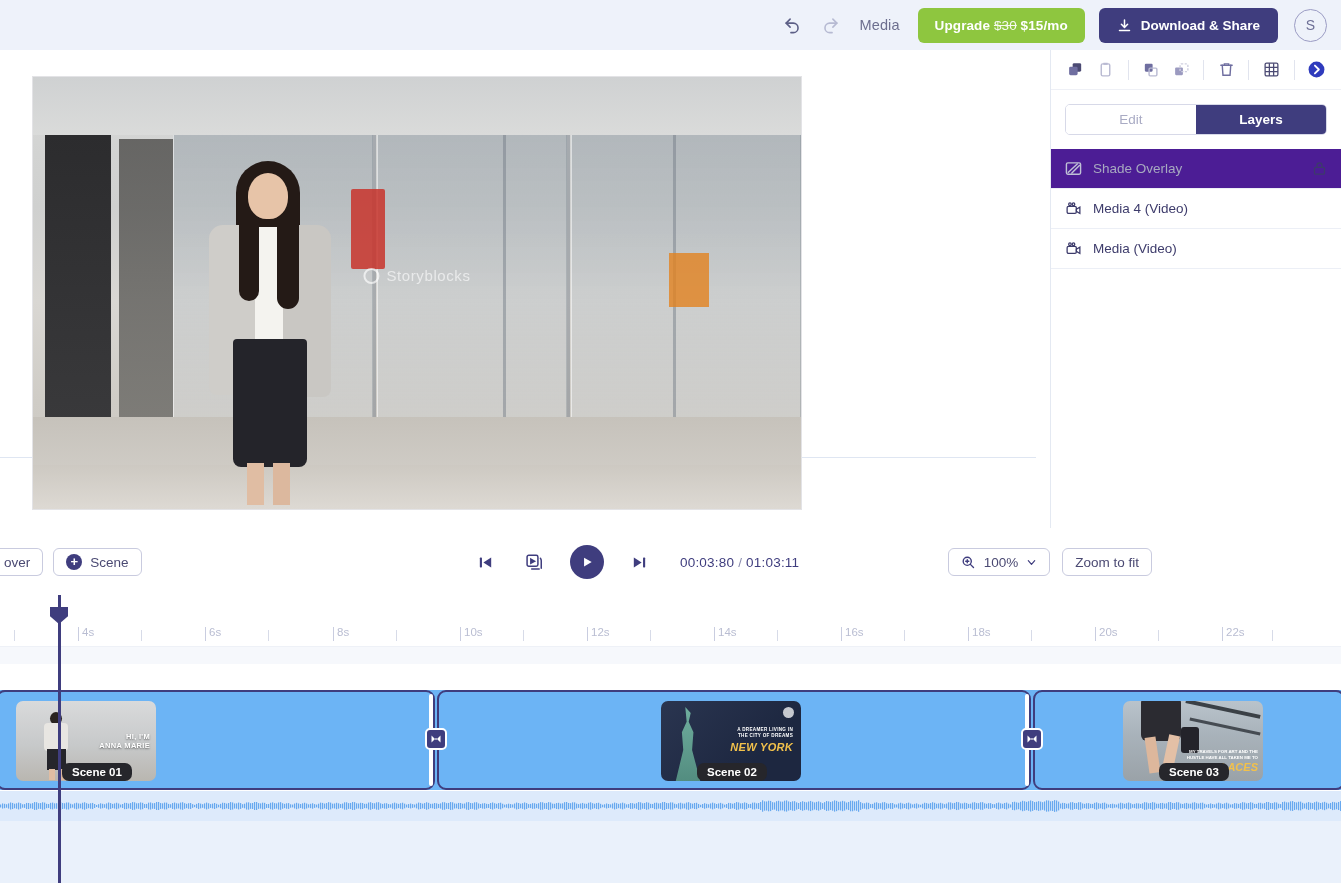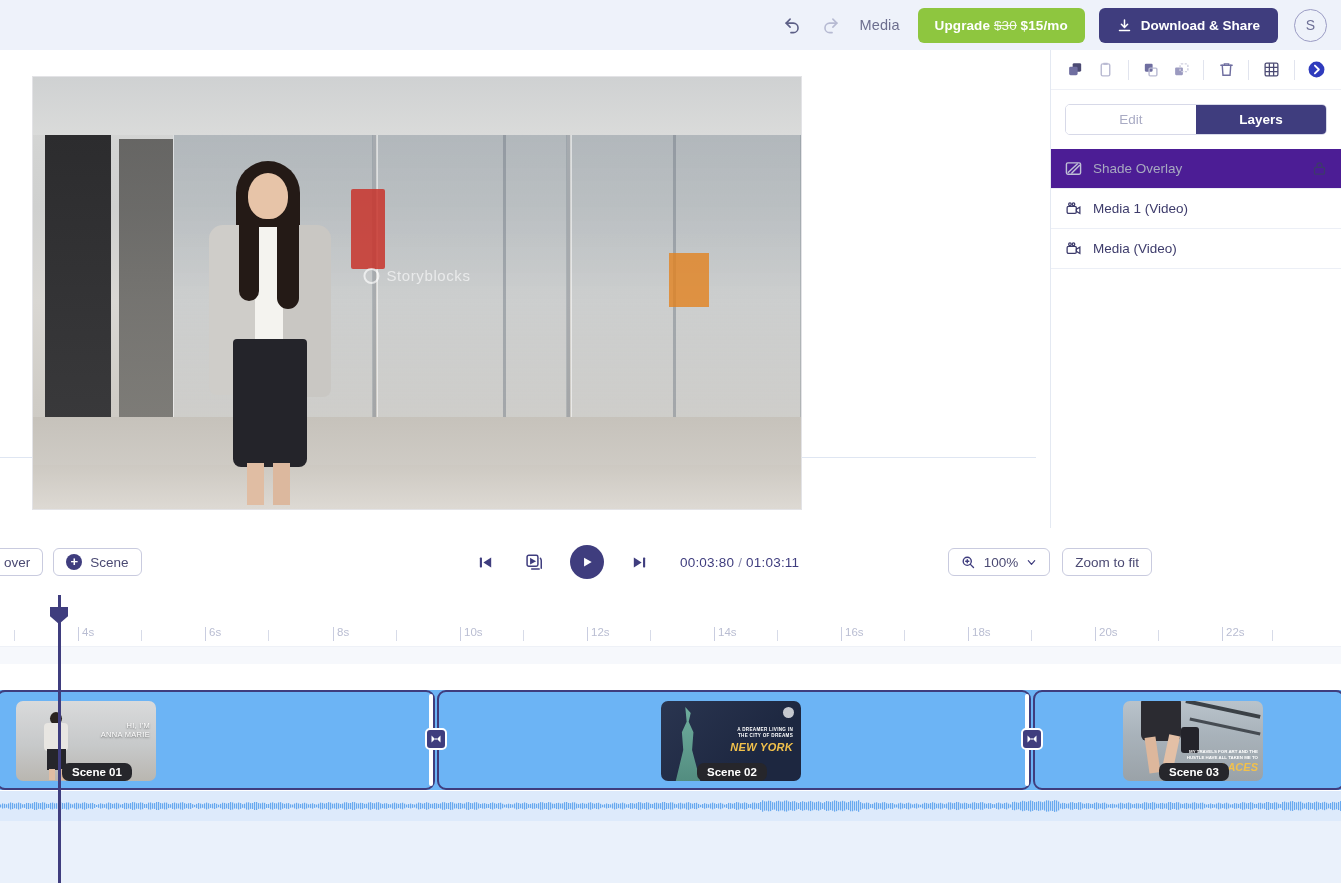--- a/index.html
+++ b/index.html
@@ -178,22 +178,22 @@
     background: #3f3d7e; z-index: 31; cursor: ew-resize;
     clip-path: polygon(0 0, 100% 0, 100% 55%, 50% 100%, 0 55%); }
 
   
   .t1 { position:absolute; inset:0; background: linear-gradient(to bottom,#d9dadb 0%,#c7c9ca 55%,#b9b6b0 100%); }
   .t1 .fig-h { position:absolute; left:34px; top:11px; width:12px; height:13px; border-radius:50%; background:#2a2420;}
   .t1 .fig-b { position:absolute; left:28px; top:22px; width:24px; height:28px; background:#e8e6e2; border-radius:4px;}
   .t1 .fig-s { position:absolute; left:31px; top:48px; width:19px; height:21px; background:#25252b;}
   .t1 .fig-l { position:absolute; left:33px; top:68px; width:6px; height:11px; background:#e0bda3;}
   .t1 .fig-l2 { position:absolute; left:43px; top:68px; width:6px; height:11px; background:#dcb89e;}
-  .t1 .txt { position:absolute; right:6px; top:20px; text-align:right; color:#fff;
-    font-size:7.5px; font-weight:normal; line-height:9px; letter-spacing:.3px; text-shadow:0 1px 2px rgba(0,0,0,.5);}
+  .t1 .txt { position:absolute; right:6px; top:31px; text-align:right; color:#fff;
+    font-size:7.5px; font-weight:bold; line-height:9px; letter-spacing:.3px; text-shadow:0 1px 2px rgba(0,0,0,.5);}
   .t2 { position:absolute; inset:0; background: linear-gradient(135deg,#2a3550,#1d2740 70%); }
   .t2 .lib { position:absolute; left:10px; top:6px; width:34px; height:74px;
     background: linear-gradient(to bottom,#6fae9e,#538d80); clip-path: polygon(42% 0,58% 8%,52% 20%,66% 34%,62% 58%,86% 100%,14% 100%,36% 58%,32% 34%,46% 20%);}
   .t2 .txt1 { position:absolute; right:8px; top:26px; text-align:right; color:#fff; font-size:4.6px; font-weight:bold; line-height:6px; letter-spacing:.3px;}
   .t2 .txt2 { position:absolute; right:8px; top:40px; text-align:right; color:#f2c14b; font-size:11px; font-style:italic; font-weight:bold; letter-spacing:.3px;}
   .t2 .badge { position:absolute; right:7px; top:6px; width:11px; height:11px; border-radius:50%; background:rgba(255,255,255,.75);}
   .t3 { position:absolute; inset:0; background: linear-gradient(to bottom,#b9c3cb 0%,#a9b3bb 40%,#9aa2a8 100%); }
   .t3 .body { position:absolute; left:18px; top:-4px; width:40px; height:44px; background:#2b2b31; border-radius:6px;}
   .t3 .leg1 { position:absolute; left:24px; top:36px; width:11px; height:36px; background:#ddb79c; transform:rotate(-8deg);}
   .t3 .leg2 { position:absolute; left:42px; top:34px; width:11px; height:40px; background:#e3c0a6; transform:rotate(12deg);}
@@ -350,21 +350,21 @@
       </div>
       <div class="layer-row">
         <span>
           <svg width="17" height="17" viewBox="0 0 24 24" fill="none" stroke="#3d3b6b" stroke-width="1.8">
               <rect x="3" y="9" width="13" height="10" rx="2"></rect>
               <path d="M16 13l5-3v9l-5-3z"></path>
               <circle cx="7" cy="6" r="1.8"></circle>
               <circle cx="12" cy="6" r="1.8"></circle>
             </svg>
         </span>
-        <span class="lname">Media 1 (Video)</span>
+        <span class="lname">Media 4 (Video)</span>
       </div>
       <div class="layer-row">
         <span>
           <svg width="17" height="17" viewBox="0 0 24 24" fill="none" stroke="#3d3b6b" stroke-width="1.8">
               <rect x="3" y="9" width="13" height="10" rx="2"></rect>
               <path d="M16 13l5-3v9l-5-3z"></path>
               <circle cx="7" cy="6" r="1.8"></circle>
               <circle cx="12" cy="6" r="1.8"></circle>
             </svg>
         </span>

